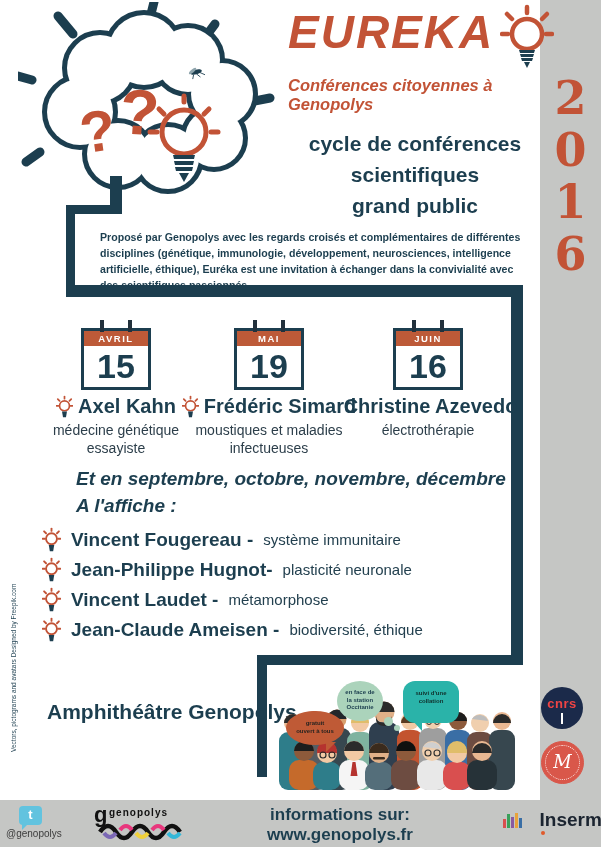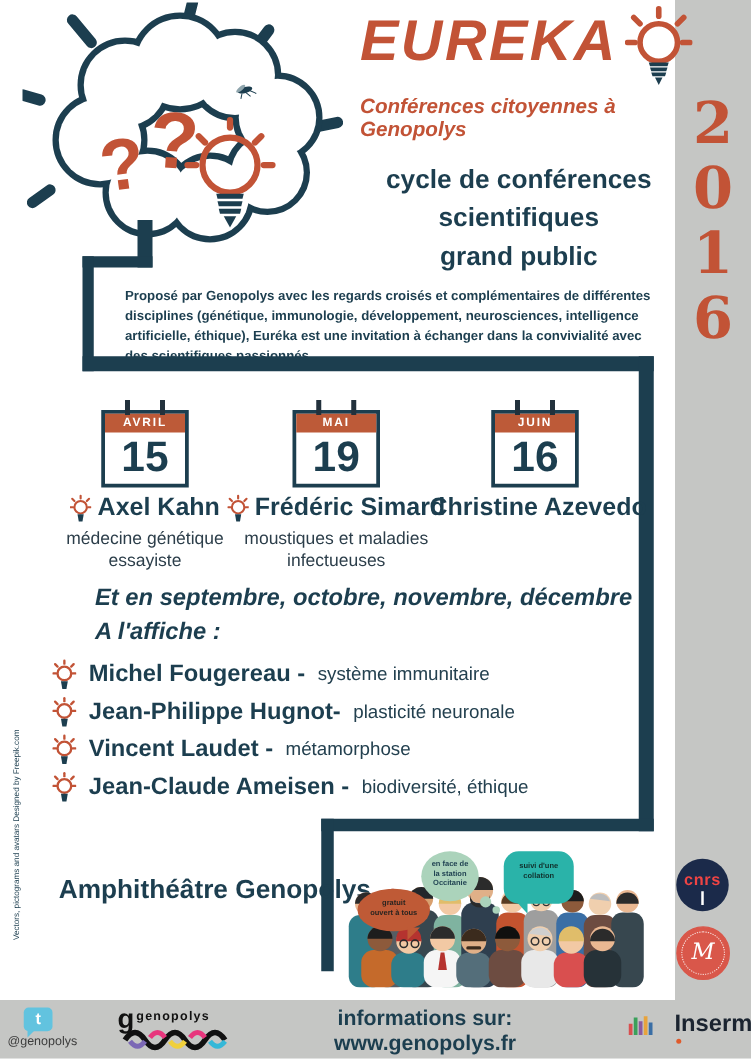--- a/index.html
+++ b/index.html
@@ -271,38 +271,42 @@
             <path d="M12 5 V2"></path>
             <path d="M5 8 L2.5 5.5"></path>
           <path d="M19 8 L21.5 5.5"></path>
             <path d="M3.5 15 H.5"></path>
             <path d="M20.5 15 H23.5"></path>
         </g>
         <path fill="#1c3e4f" d="M8.5 23 h7 l-1.4 8 h-4.2 z"></path>
       </svg>
       <span class="ev-name">Christine Azevedo</span>
     </div>
+    <div class="ev-topic">
+      <div>électrothérapie</div>
+      <div></div>
+    </div>
   </div>
 
   <div class="up-head" style="top:468px;">Et en septembre, octobre, novembre, décembre</div>
   <div class="up-head" style="top:495px;">A l'affiche :</div>
 
   <div class="sp-row" style="top:527px;">
     <svg width="19" height="25" viewBox="0 0 24 32">
       <g stroke="#c25336" stroke-width="2.4" fill="none" stroke-linecap="round">
         <circle cx="12" cy="15" r="7"></circle>
           <path d="M12 5 V2"></path>
           <path d="M5 8 L2.5 5.5"></path>
         <path d="M19 8 L21.5 5.5"></path>
           <path d="M3.5 15 H.5"></path>
           <path d="M20.5 15 H23.5"></path>
       </g>
       <path fill="#1c3e4f" d="M8.5 23 h7 l-1.4 8 h-4.2 z"></path>
     </svg>
-    <span class="sp-name">Michel Fougereau -</span>
+    <span class="sp-name">Vincent Fougereau -</span>
     <span class="sp-topic">système immunitaire</span>
   </div>
   <div class="sp-row" style="top:557px;">
     <svg width="19" height="25" viewBox="0 0 24 32">
       <g stroke="#c25336" stroke-width="2.4" fill="none" stroke-linecap="round">
         <circle cx="12" cy="15" r="7"></circle>
           <path d="M12 5 V2"></path>
           <path d="M5 8 L2.5 5.5"></path>
         <path d="M19 8 L21.5 5.5"></path>
           <path d="M3.5 15 H.5"></path>

